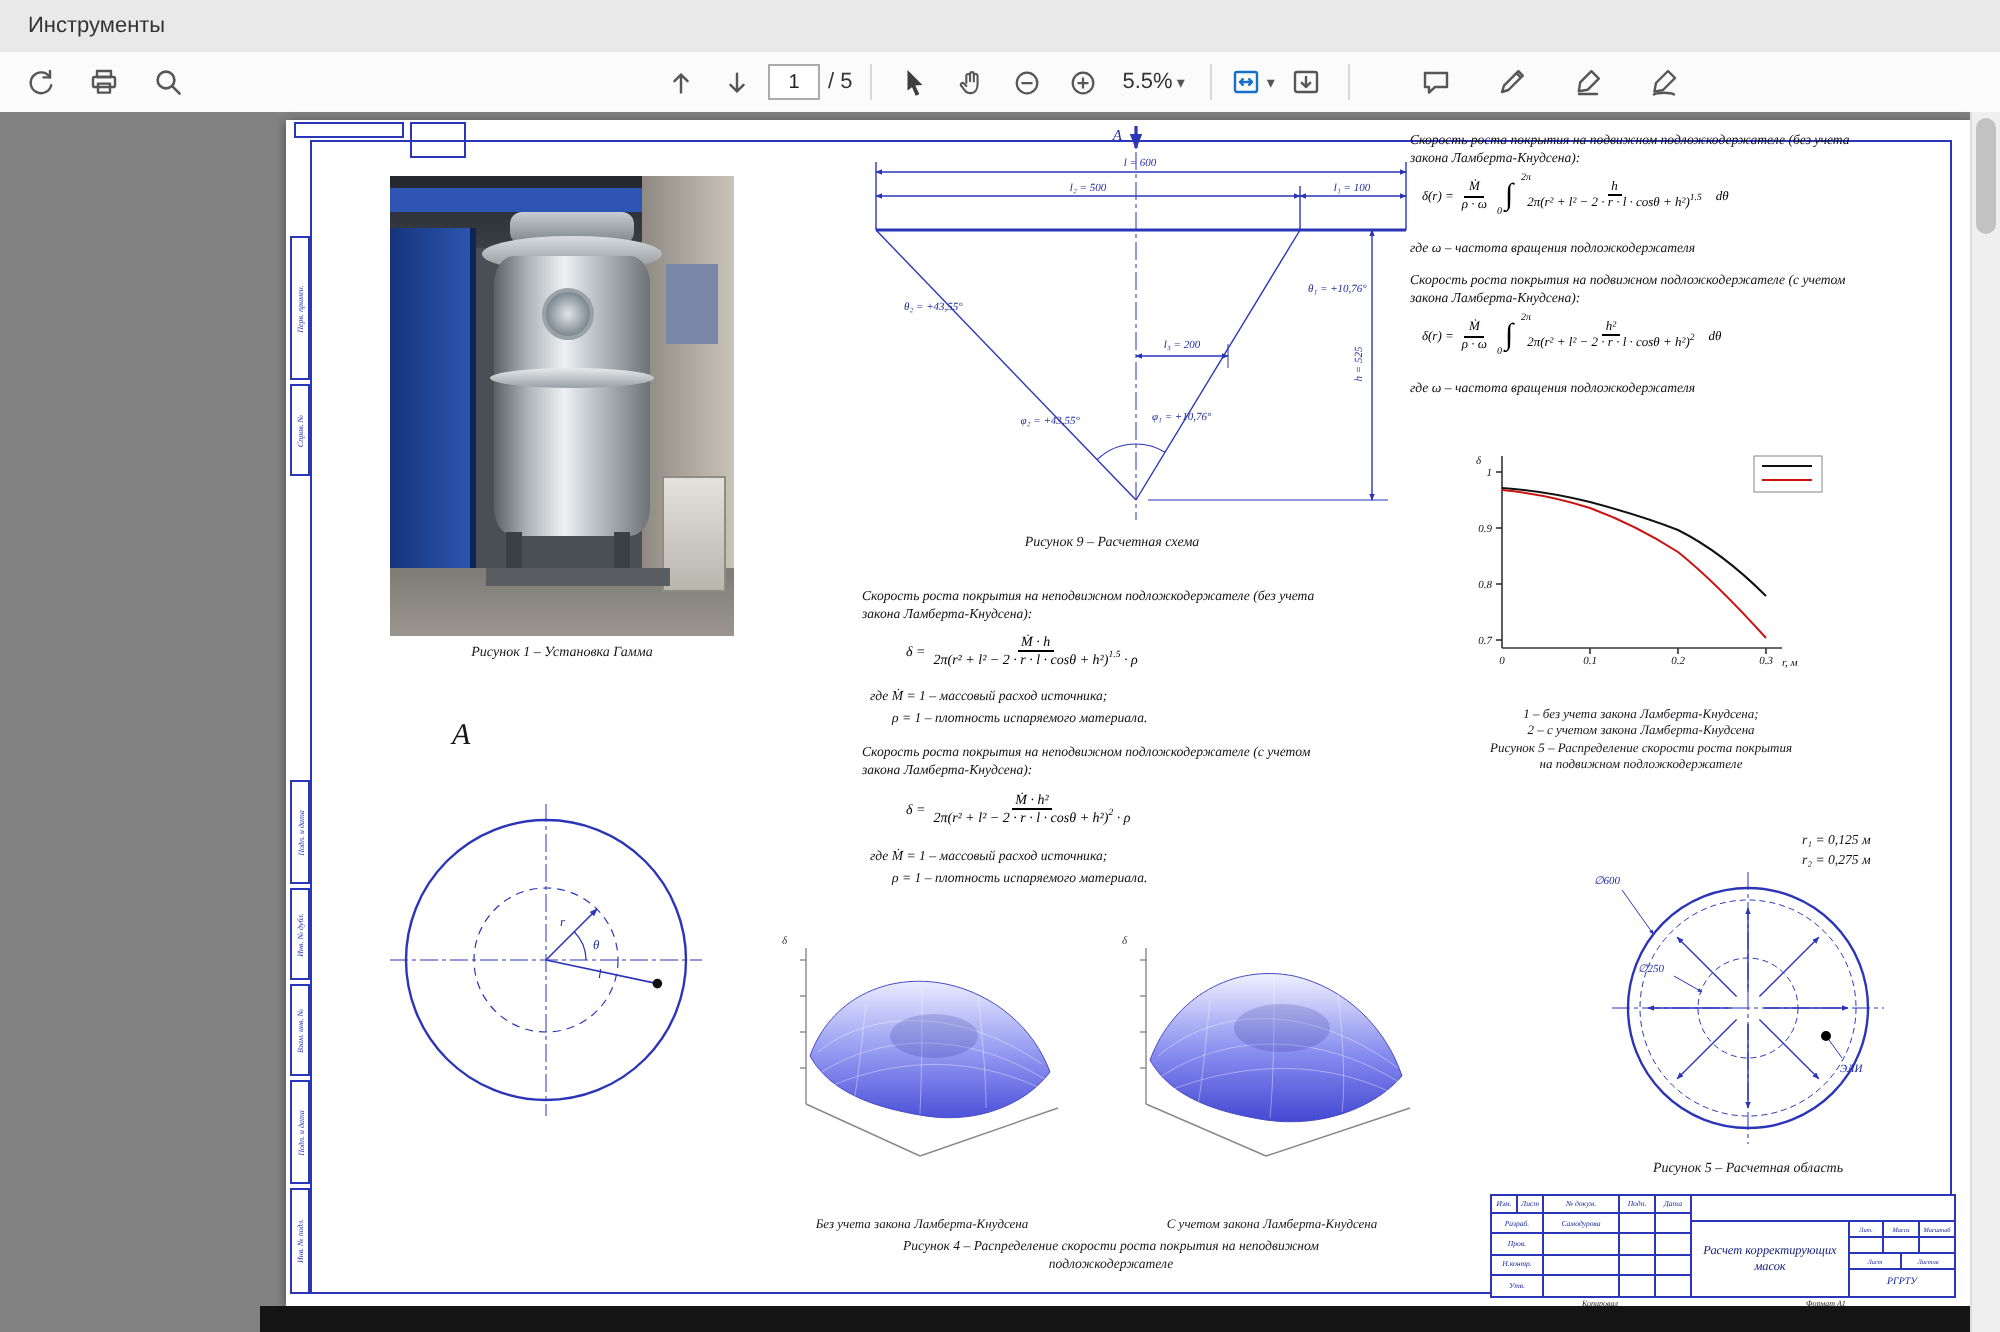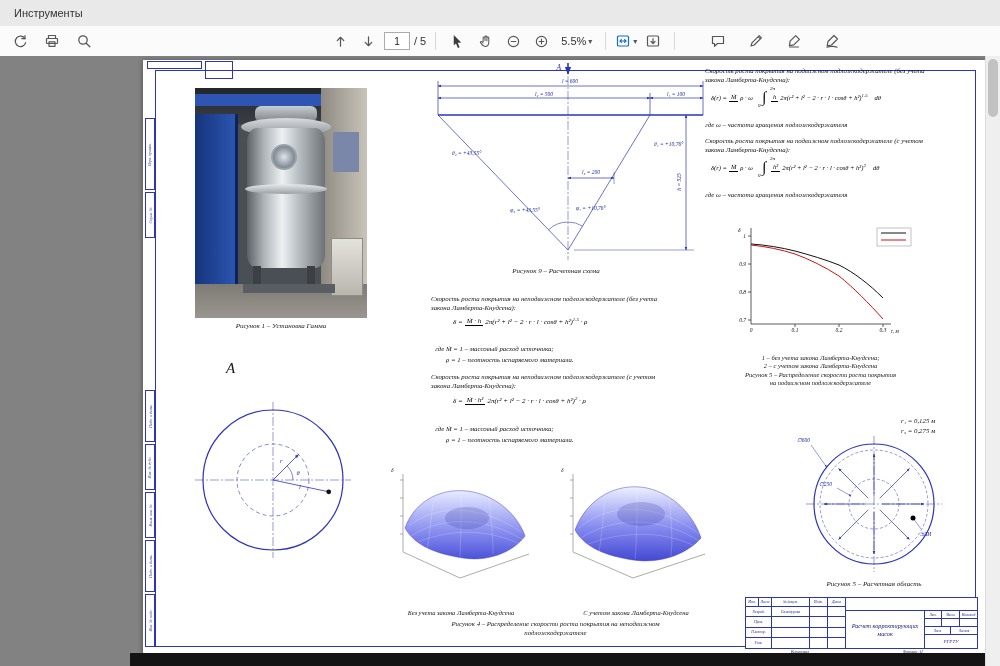--- a/index.html
+++ b/index.html
@@ -33,21 +33,21 @@
   .frame{position:absolute;left:12px;top:10px;width:821px;height:577px;border:1.5px solid #2b35b8;box-sizing:border-box;}
   .bluebox{position:absolute;border:1px solid #2b35b8;box-sizing:border-box;}
   .cap{position:absolute;font-family:"Liberation Serif","DejaVu Serif",serif;font-style:italic;font-size:7px;color:#16161a;text-align:center;line-height:1.3;}
   .ttext{position:absolute;font-family:"Liberation Serif","DejaVu Serif",serif;font-style:italic;font-size:6.8px;color:#101014;line-height:1.35;}
   .marginbox{position:absolute;left:2px;width:10px;border:0.7px solid #2b35b8;box-sizing:border-box;display:flex;align-items:center;justify-content:center;}
   .marginbox span{transform:rotate(-90deg);white-space:nowrap;font-size:4px;color:#2b35b8;font-family:"Liberation Serif","DejaVu Serif",serif;font-style:italic;}
 
   
   .formula{position:absolute;display:flex;align-items:center;font-family:"Liberation Serif","DejaVu Serif",serif;font-style:italic;font-size:7px;color:#000;}
   .formula.small{font-size:6.5px;}
-  .frac{display:inline-flex;flex-direction:row;align-items:flex-end;margin:0 2px;line-height:1.15;}
+  .frac{display:inline-flex;flex-direction:column;align-items:center;margin:0 2px;line-height:1.15;}
   .frac .num{border-bottom:0.8px solid #000;padding:0 2px;text-align:center;}
   .frac .den{padding:0 2px;text-align:center;}
   .intg{position:relative;font-style:normal;font-size:15px;line-height:1;margin:0 3px 0 5px;color:#000;}
   .intg .ltop{position:absolute;top:-4px;left:8px;font-size:5px;font-style:italic;}
   .intg .lbot{position:absolute;bottom:-3px;left:-4px;font-size:5px;font-style:italic;}
   .exp{font-size:4.8px;vertical-align:super;line-height:1;}
 
   
   .photo{position:absolute;left:52px;top:28px;width:172px;height:230px;background:#4a4e55;overflow:hidden;}
   .photo div{position:absolute;}

